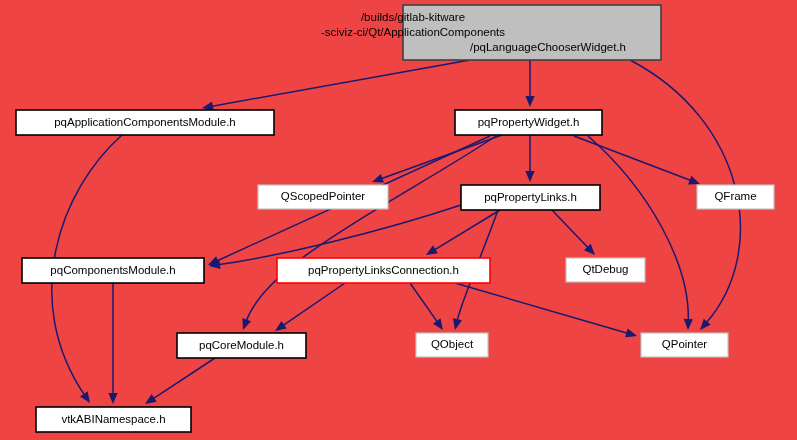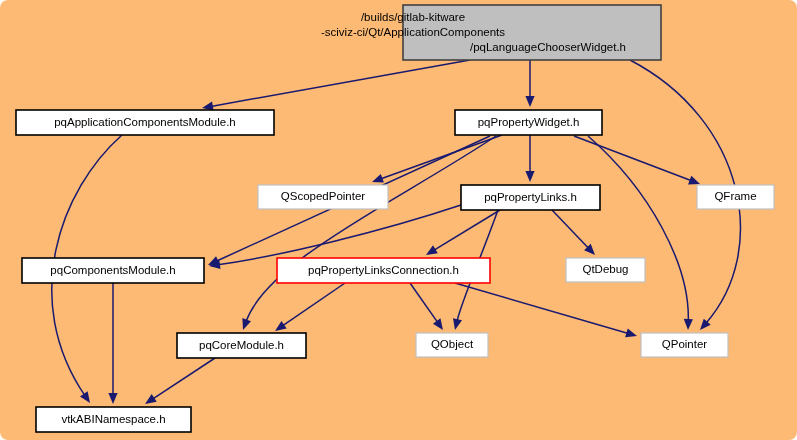--- a/index.html
+++ b/index.html
@@ -10,22 +10,21 @@
   body {
     width: 797px;
     height: 440px;
     overflow: hidden;
     font-family: "Liberation Sans", sans-serif;
   }
   #graph-root {
     position: relative;
     width: 797px;
     height: 440px;
-    background: #fdba74;
-    border-radius: 8px;
+    background: #ef4444;
   }
   svg#dep-graph {
     display: block;
     width: 797px;
     height: 440px;
   }
   .node-box {
     fill: #ffffff;
     stroke: #000000;
     stroke-width: 1.6;

